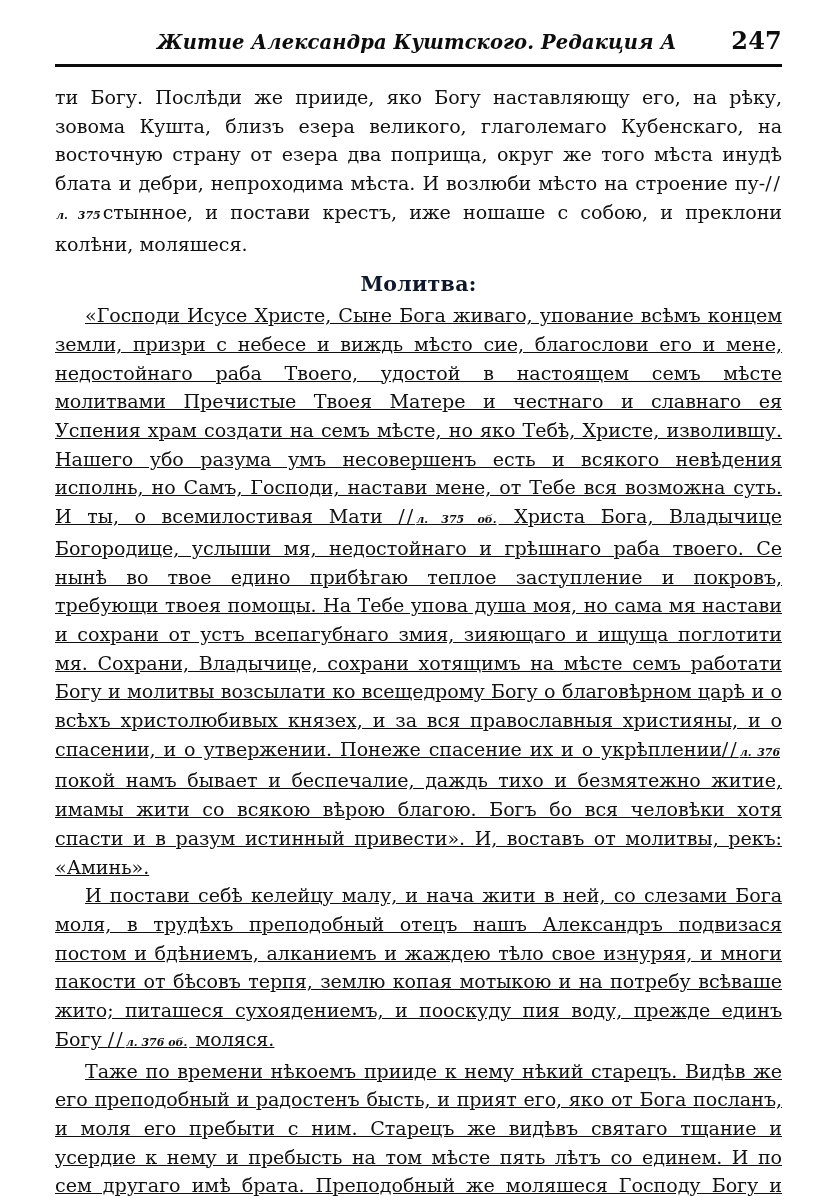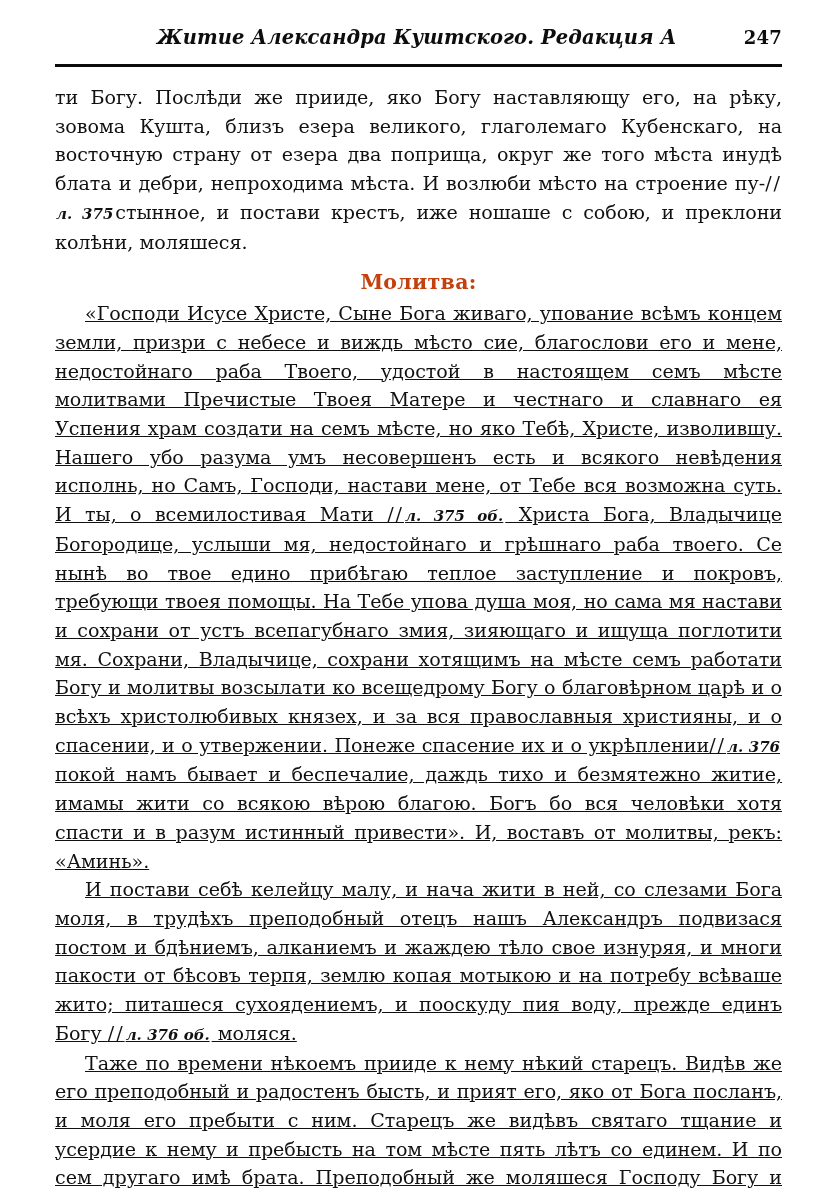--- a/index.html
+++ b/index.html
@@ -42,21 +42,21 @@
     font-weight: bold;
     font-size: 19.5px;
     letter-spacing: 0.1px;
     color: #0d0d0d;
     margin-left: 102px;
     white-space: nowrap;
   }
   .running-head-folio {
     font-weight: bold;
     font-style: normal;
-    font-size: 18px;
+    font-size: 24px;
     color: #0d0d0d;
     letter-spacing: 0.2px;
   }
   .head-rule {
     position: absolute;
     left: 55px;
     top: 64px;
     width: 727px;
     height: 3px;
     background: #0b0b0b;
@@ -89,24 +89,24 @@
     text-indent: 0;
   }
 
   
   h2.section-heading {
     margin: 13px 0 6px 0;
     text-align: center;
     font-size: 20.5px;
     font-weight: bold;
     letter-spacing: 0.3px;
-    color: #c2410c;
+    color: #0f172a;
   }
   .folio-inline {
-    font-size: 15px;
+    font-size: 11px;
     font-style: italic;
     font-weight: bold;
     white-space: nowrap;
     padding: 0 2px 0 1px;
   }
   .slashes {
     font-style: normal;
     font-weight: normal;
     letter-spacing: 2px;
   }

